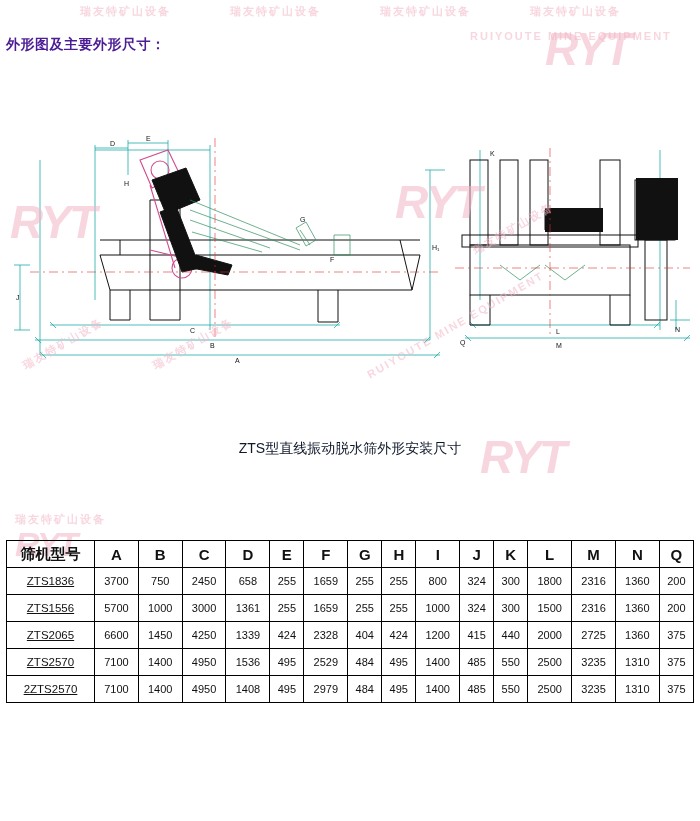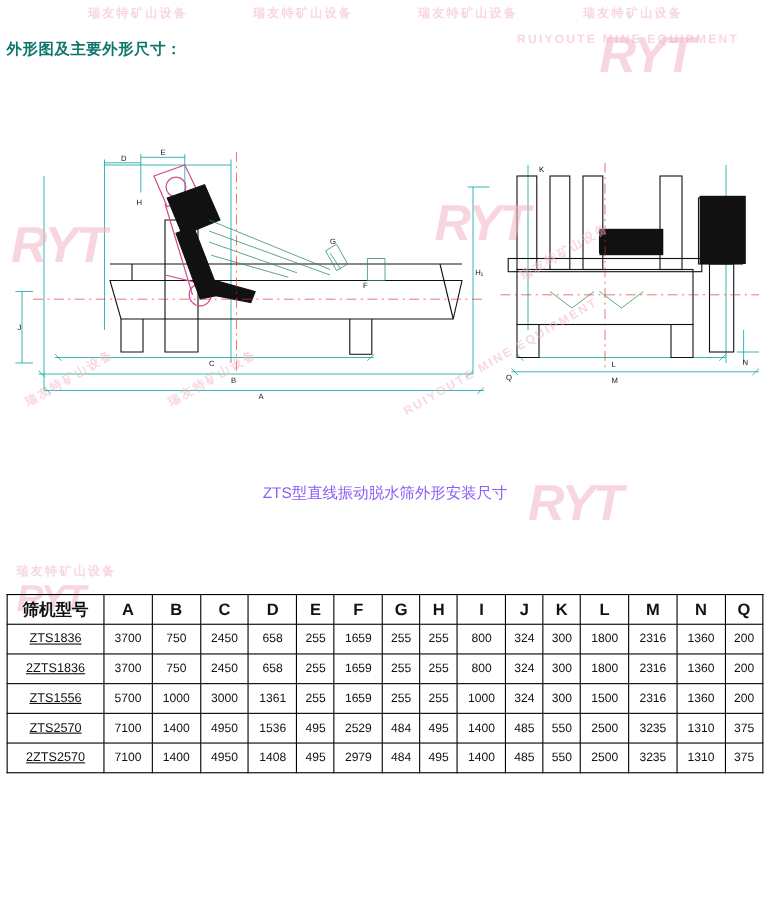--- a/index.html
+++ b/index.html
@@ -16,21 +16,21 @@
     height: 807px;
     background: #fff;
   }
   
   .heading {
     position: absolute;
     left: 6px;
     top: 36px;
     font-size: 14px;
     font-weight: bold;
-    color: #0f766e;
+    color: #4c1d95;
     letter-spacing: 0.5px;
   }
   
   .wm {
     position: absolute;
     color: #f2b6c6;
     opacity: 0.55;
     font-weight: bold;
     white-space: nowrap;
     pointer-events: none;
@@ -47,21 +47,21 @@
     width: 700px; height: 420px;
     overflow: hidden;
   }
   
   .caption {
     position: absolute;
     left: 0; right: 0;
     top: 440px;
     text-align: center;
     font-size: 14px;
-    color: #8b5cf6;
+    color: #0f172a;
     font-weight: 500;
   }
   
   .table-wrap {
     position: absolute;
     left: 6px;
     top: 540px;
     width: 688px;
   }
   table.spec {
@@ -287,54 +287,54 @@
             <td>255</td>
             <td>800</td>
             <td>324</td>
             <td>300</td>
             <td>1800</td>
             <td>2316</td>
             <td>1360</td>
             <td>200</td>
           </tr>
           <tr>
-            <td class="model">2ZTS1836</td>
-            <td>3700</td>
-            <td>750</td>
-            <td>2450</td>
-            <td>658</td>
-            <td>255</td>
-            <td>1659</td>
-            <td>255</td>
-            <td>255</td>
-            <td>800</td>
-            <td>324</td>
-            <td>300</td>
-            <td>1800</td>
-            <td>2316</td>
-            <td>1360</td>
-            <td>200</td>
-          </tr>
-          <tr>
             <td class="model">ZTS1556</td>
             <td>5700</td>
             <td>1000</td>
             <td>3000</td>
             <td>1361</td>
             <td>255</td>
             <td>1659</td>
             <td>255</td>
             <td>255</td>
             <td>1000</td>
             <td>324</td>
             <td>300</td>
             <td>1500</td>
             <td>2316</td>
             <td>1360</td>
             <td>200</td>
+          </tr>
+          <tr>
+            <td class="model">ZTS2065</td>
+            <td>6600</td>
+            <td>1450</td>
+            <td>4250</td>
+            <td>1339</td>
+            <td>424</td>
+            <td>2328</td>
+            <td>404</td>
+            <td>424</td>
+            <td>1200</td>
+            <td>415</td>
+            <td>440</td>
+            <td>2000</td>
+            <td>2725</td>
+            <td>1360</td>
+            <td>375</td>
           </tr>
           <tr>
             <td class="model">ZTS2570</td>
             <td>7100</td>
             <td>1400</td>
             <td>4950</td>
             <td>1536</td>
             <td>495</td>
             <td>2529</td>
             <td>484</td>

